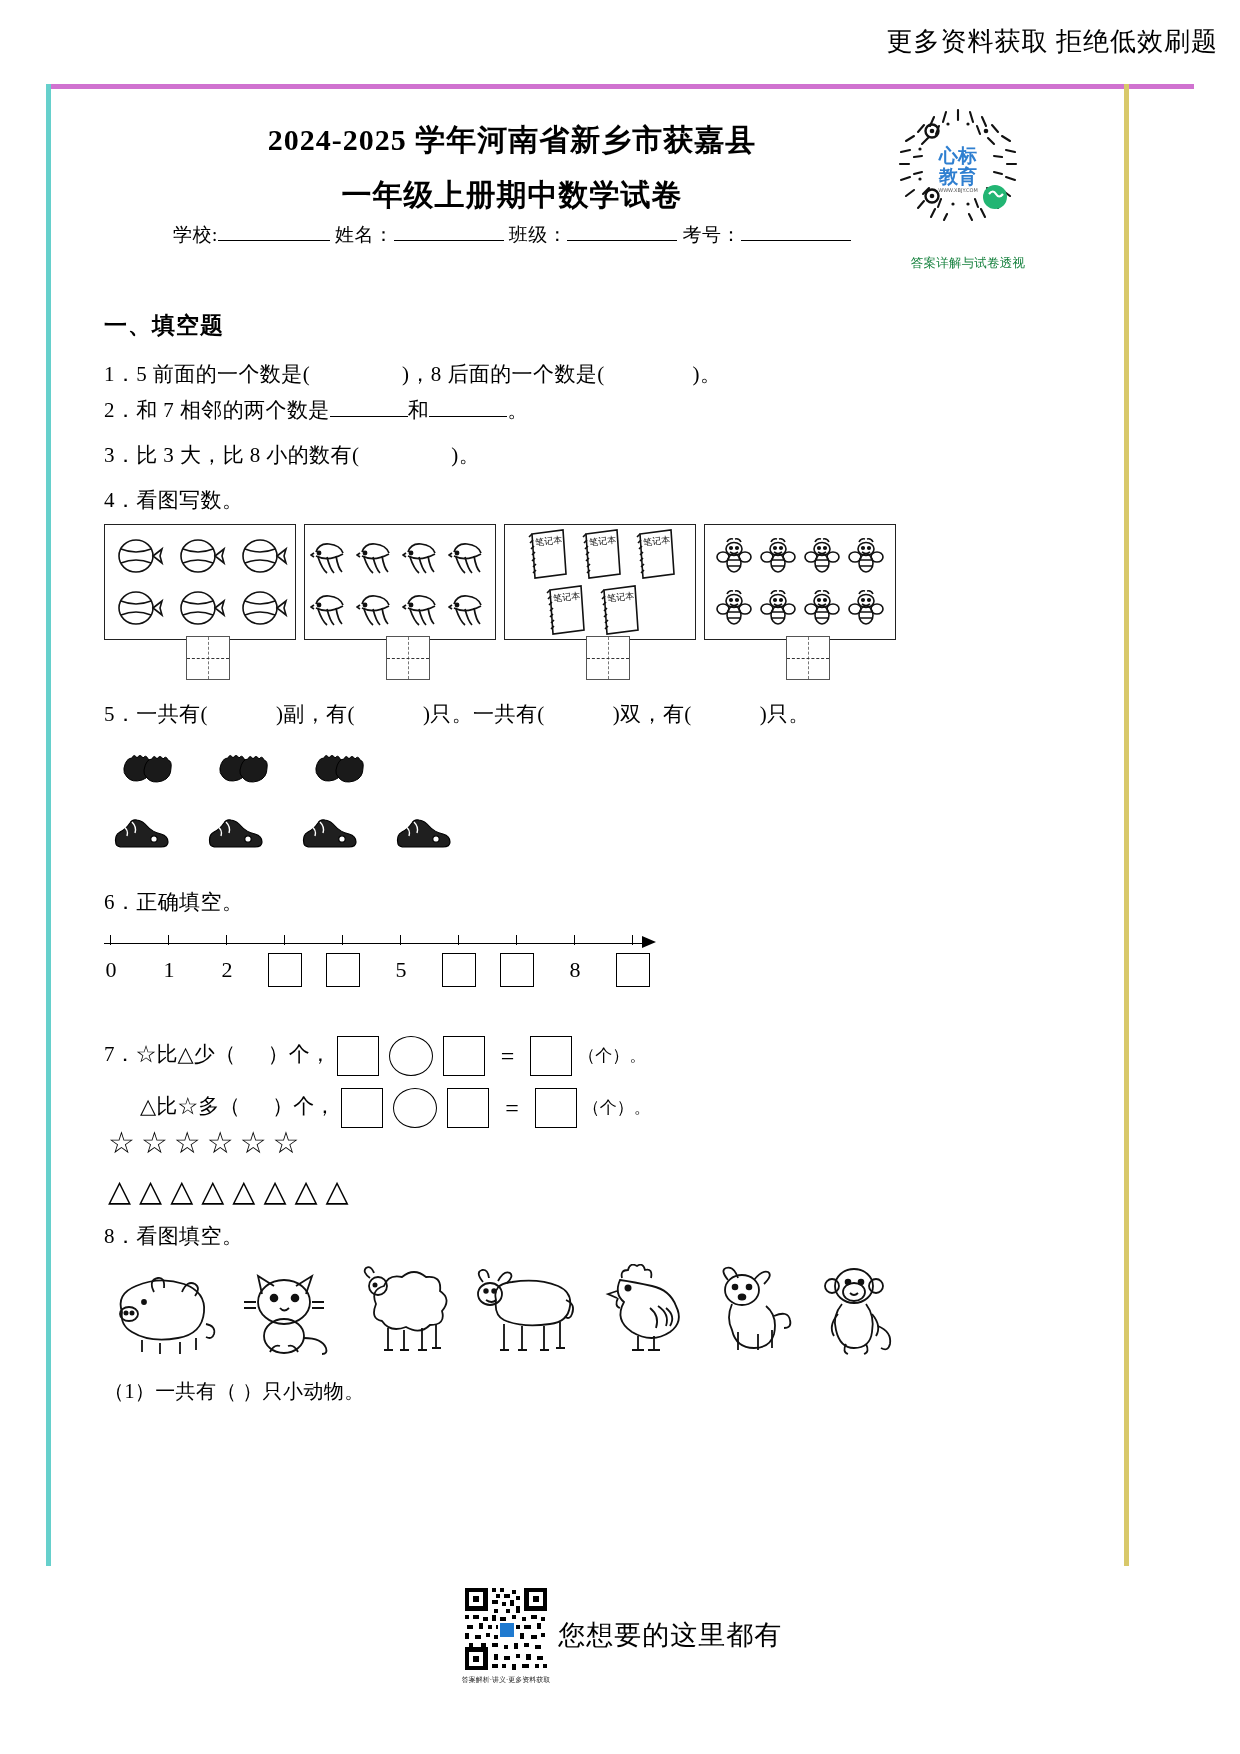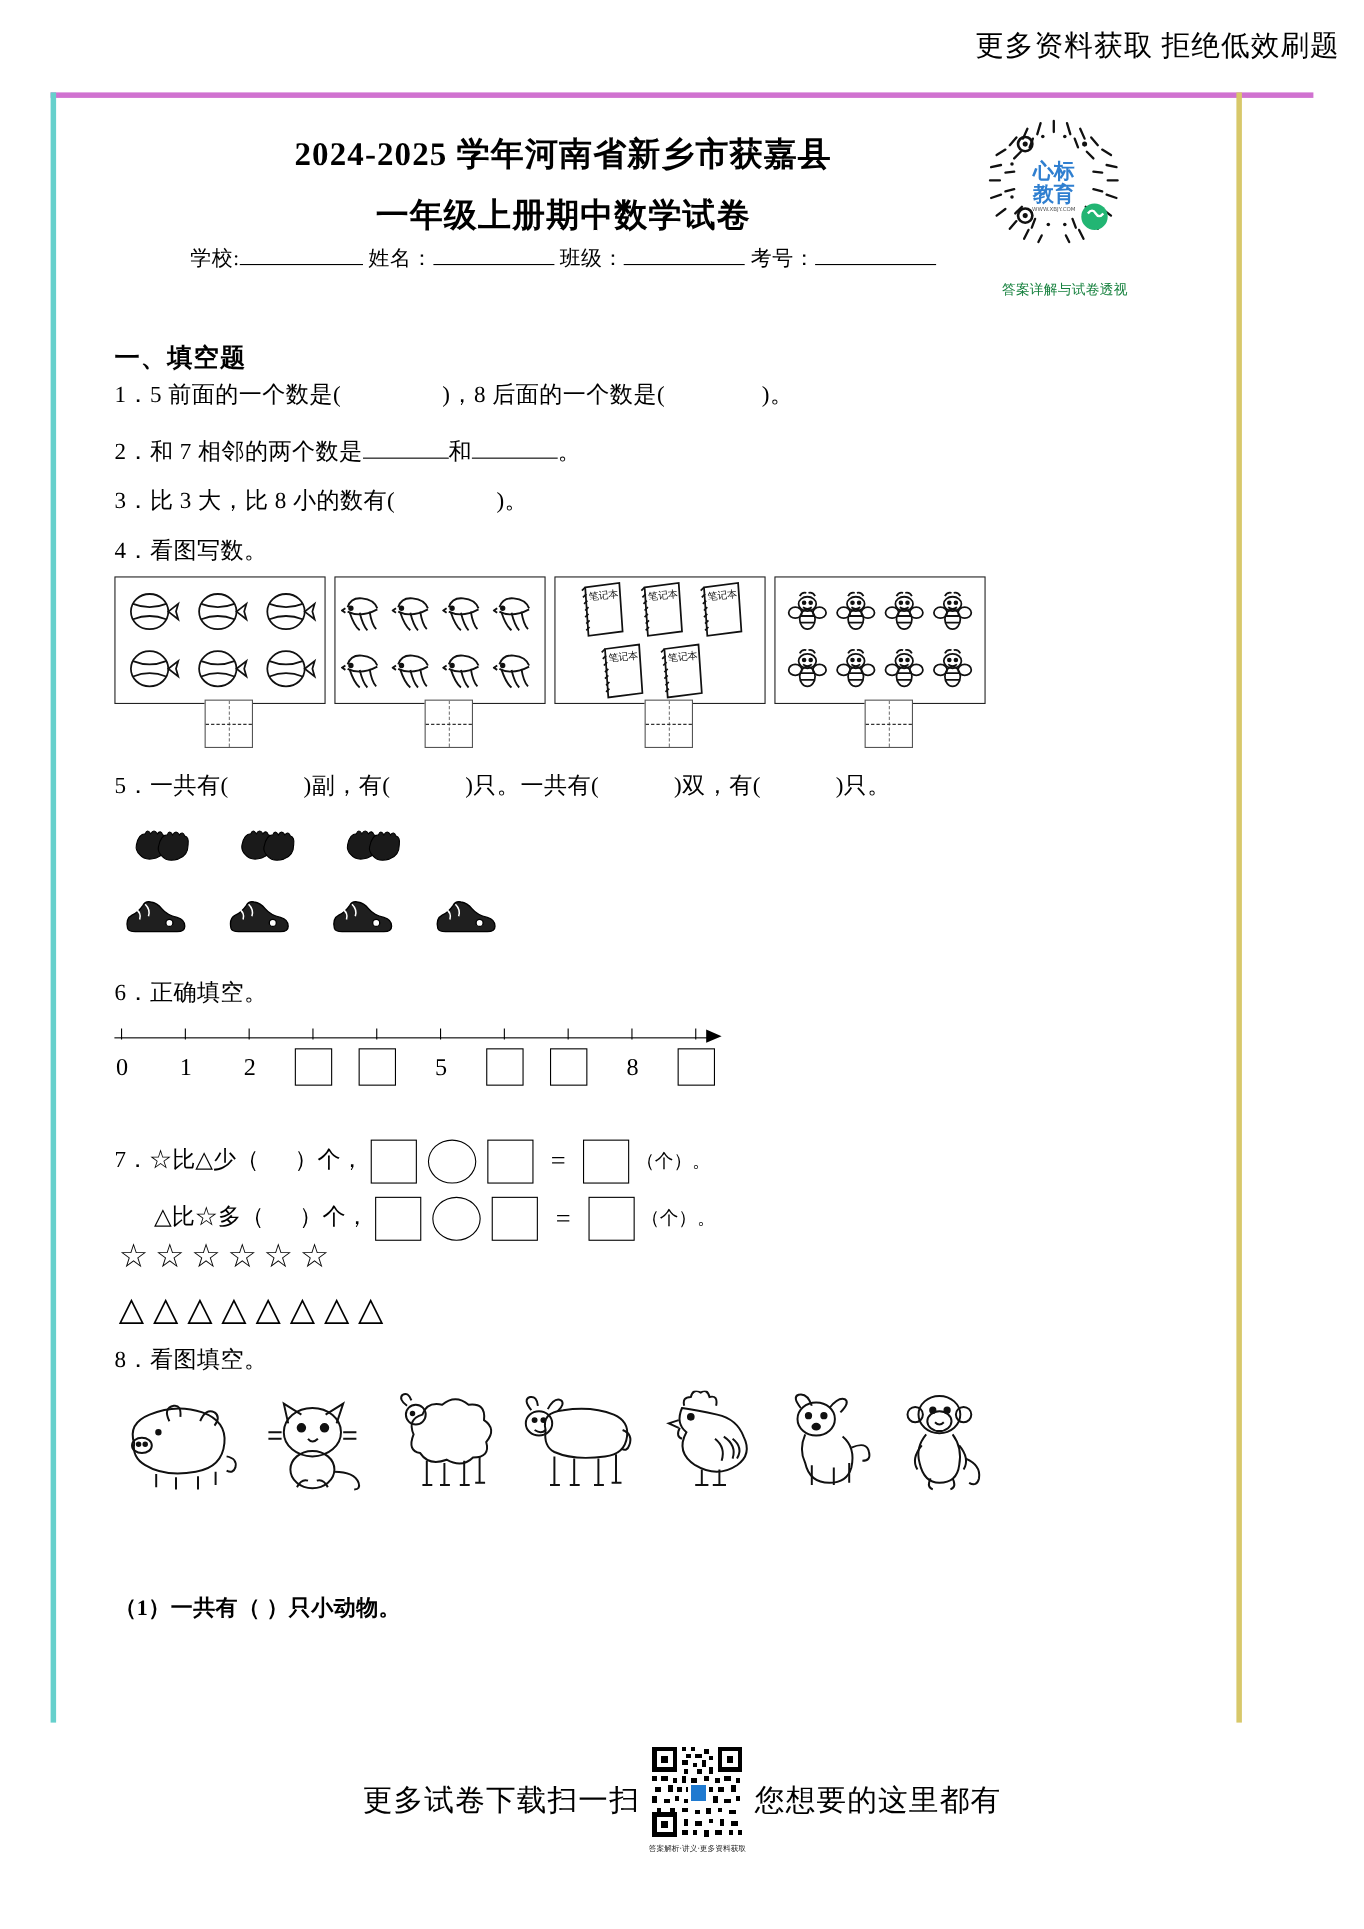--- a/index.html
+++ b/index.html
@@ -274,21 +274,21 @@
   <text x="60" y="58" font-family="DejaVu Sans, sans-serif" font-size="19" font-weight="bold" fill="#2f7fd0" text-anchor="middle">心标</text>
   <text x="60" y="79" font-family="DejaVu Sans, sans-serif" font-size="19" font-weight="bold" fill="#2f7fd0" text-anchor="middle">教育</text>
   <text x="60" y="88" font-family="DejaVu Sans, sans-serif" font-size="5" fill="#555" text-anchor="middle">WWW.XBJY.COM</text>
   <circle cx="97" cy="93" r="12" fill="#22b573"></circle>
   <path d="M91 90 q4 -5 7 0 q3 5 7 0" stroke="#fff" stroke-width="2.2" fill="none"></path>
 </svg>
 <div class="qr-caption">答案详解与试卷透视</div>
 
 <div class="sect" style="top:310px;">一、填空题</div>
 
-<div class="q" style="top:344px;">
+<div class="q" style="top:360px;">
   <span>1．</span><span>5 前面的一个数是(</span><span class="gap g1"></span><span>)，8 后面的一个数是(</span><span class="gap g2"></span><span>)。</span>
 </div>
 
 <div class="q" style="top:396px;">
   <span>2．</span><span>和 7 相邻的两个数是</span><span class="ulin"></span><span>和</span><span class="ulin"></span><span>。</span>
 </div>
 
 <div class="q" style="top:441px;">
   <span>3．</span><span>比 3 大，比 8 小的数有(</span><span class="gap g1"></span><span>)。</span>
 </div>
@@ -806,24 +806,23 @@
       <circle cx="22" cy="24" r="7"></circle>
         <circle cx="66" cy="24" r="7"></circle>
       <path d="M32 42 q-10 12 -6 26 q4 18 18 18 q16 0 18 -16 q3 -16 -6 -28"></path>
       <path d="M28 52 q-10 12 -4 22 M62 52 q10 12 4 22"></path>
       <path d="M36 82 q-4 8 2 10 M56 82 q4 8 -2 10"></path>
       <path d="M68 64 q14 6 12 18 q-2 8 -9 4"></path>
     </g>
   </svg>
 </div>
 
-<div class="q" style="top:1448px; font-size:20px;font-weight:bold;">（1）一共有（    ）只小动物。</div>
+<div class="q" style="top:1378px; font-size:20px;">（1）一共有（    ）只小动物。</div>
 
 <div class="footer">
-  <span class="footer-txt">更多试卷下载扫一扫</span>
   <span class="footer-qr">
     <svg width="86" height="86" viewBox="0 0 42 42" shape-rendering="crispEdges">
       <rect width="42" height="42" fill="#fff"></rect>
       <g fill="#000">
         <rect x="1" y="1" width="11" height="11"></rect>
           <rect x="3" y="3" width="7" height="7" fill="#fff"></rect>
           <rect x="5" y="5" width="3" height="3"></rect>
         <rect x="30" y="1" width="11" height="11"></rect>
           <rect x="32" y="3" width="7" height="7" fill="#fff"></rect>
           <rect x="34" y="5" width="3" height="3"></rect>

